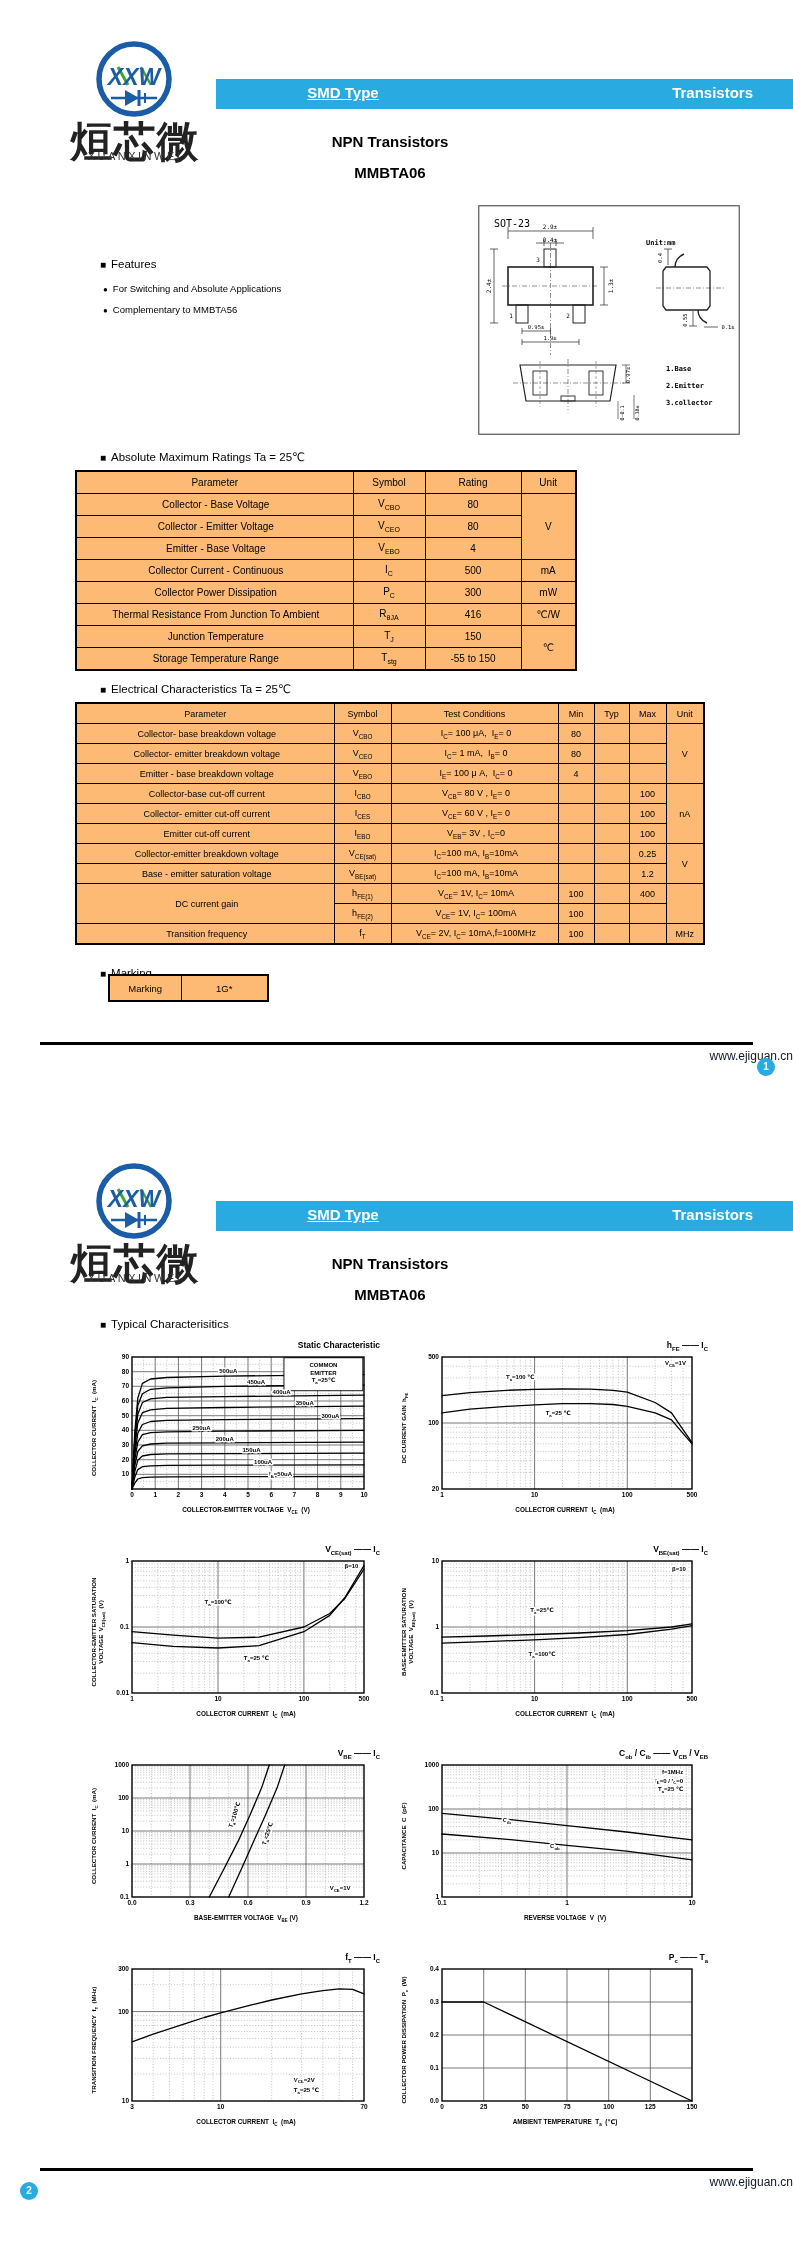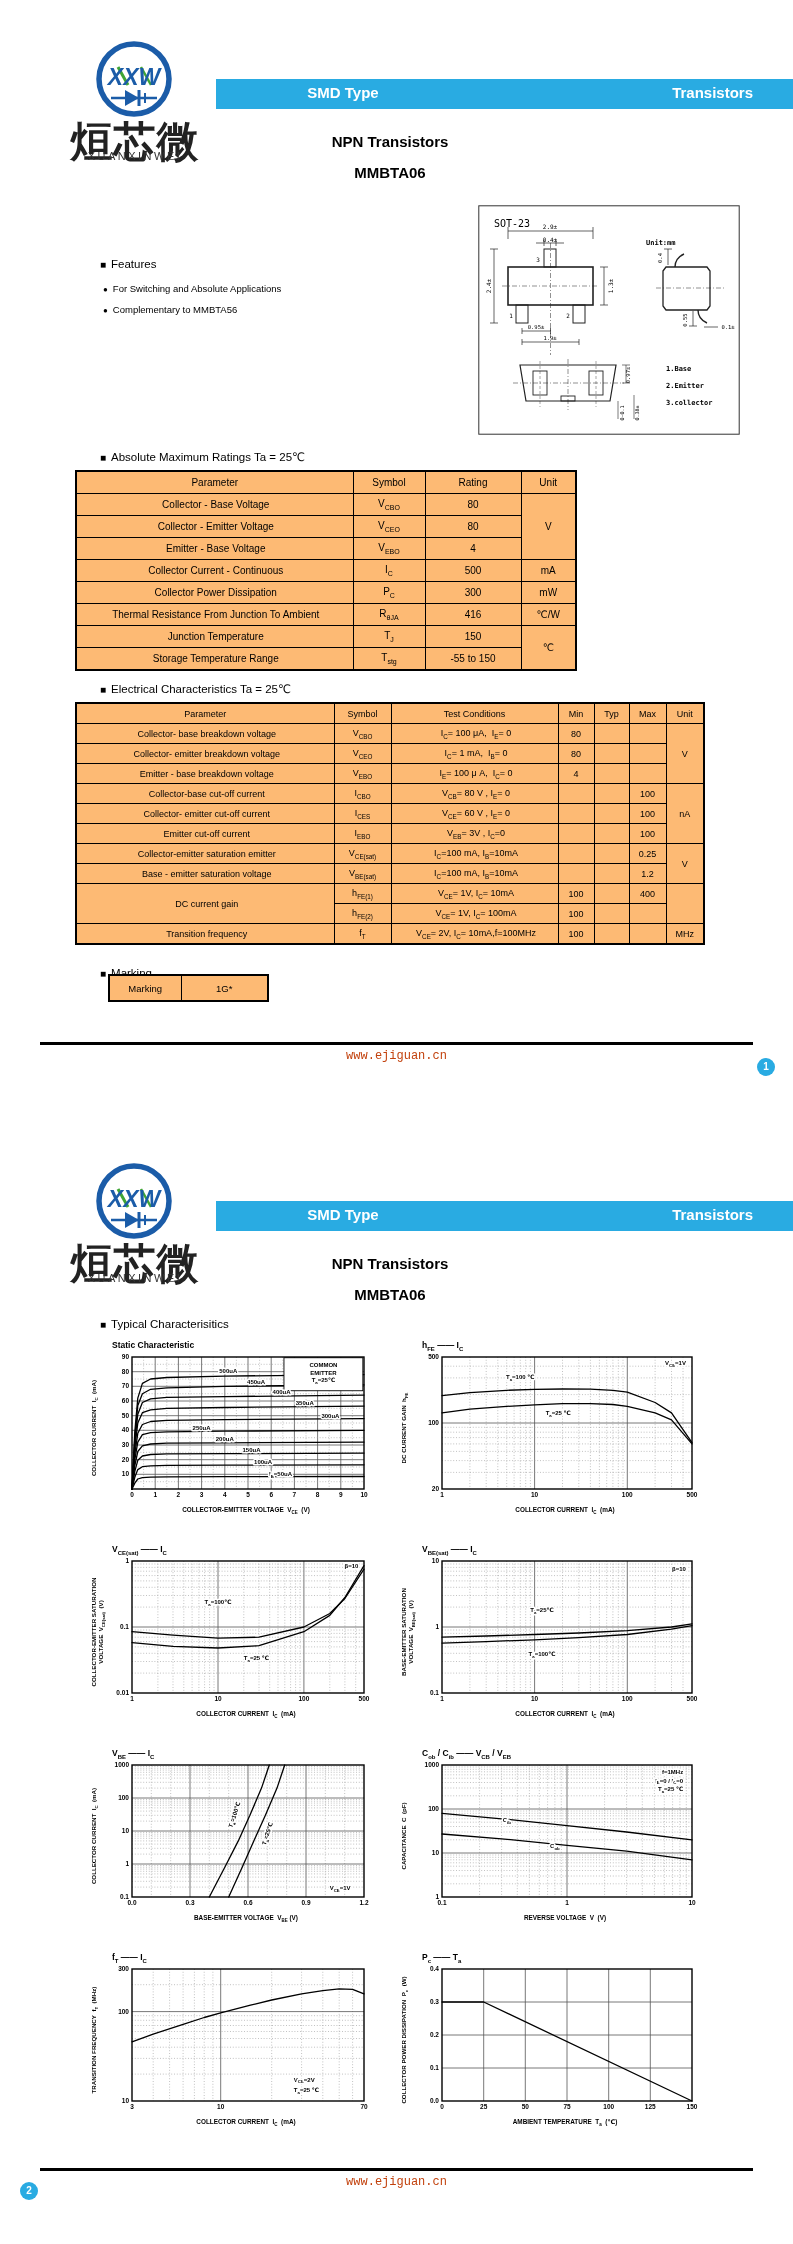--- a/index.html
+++ b/index.html
@@ -5,21 +5,21 @@
   html,body{margin:0;padding:0;background:#fff;}
   body{width:793px;height:2244px;position:relative;font-family:"Liberation Sans","DejaVu Sans",sans-serif;color:#000;}
   .page{position:absolute;left:0;width:793px;height:1122px;overflow:hidden;background:#fff;}
   #page1{top:0;} #page2{top:1122px;}
   .abs{position:absolute;}
 
   
   .logo-cn{position:absolute;left:70px;top:114px;width:130px;text-align:center;font-size:42px;font-weight:700;color:#222;letter-spacing:1px;}
   .logo-en{position:absolute;left:70px;top:150px;width:130px;text-align:center;font-size:11px;letter-spacing:2.5px;color:#333;}
   .topbar{position:absolute;left:216px;top:79px;width:577px;height:30px;}
-  .topbar .lft{position:absolute;left:47px;width:160px;top:5px;text-align:center;color:#fff;font-size:15px;font-weight:700;}
+  .topbar .lft{position:absolute;left:47px;width:160px;top:5px;text-align:center;color:#fff;font-size:15px;font-weight:700;text-decoration:underline;}
   .topbar .rgt{position:absolute;right:40px;top:5px;color:#fff;font-size:15px;font-weight:700;}
   .doc-title1{position:absolute;left:250px;top:133px;width:280px;text-align:center;font-size:15px;font-weight:700;}
   .doc-title2{position:absolute;left:250px;top:164px;width:280px;text-align:center;font-size:15px;font-weight:700;}
 
   
   .sec{position:absolute;font-size:11.5px;color:#000;}
   .sec .mk{font-size:10px;margin-right:5px;}
   .feat-item{position:absolute;font-size:9.5px;color:#000;}
   .feat-item .mk{font-size:8px;margin-right:5px;}
 
@@ -34,26 +34,26 @@
   sub{font-size:70%;}
   table.mark{left:108px;top:974px;width:159px;font-size:9.5px;}
   table.mark td{height:24px;}
 
   
   .pkg{position:absolute;left:478px;top:205px;}
   .pk{font-family:"DejaVu Sans Mono","Liberation Mono",monospace;}
 
   
   .footline{position:absolute;left:40px;width:713px;height:3px;background:#000;}
-  .site{position:absolute;left:0;width:793px;text-align:center;font-size:12px;color:#c2410c;font-family:Liberation Mono, monospace;}
+  .site{position:absolute;left:0;width:793px;text-align:right;font-size:12px;color:#0f172a;}
   .badge{position:absolute;width:18px;height:18px;border-radius:50%;color:#fff;font-size:10px;line-height:18px;text-align:center;font-weight:700;}
 
   
   .chart{position:absolute;}
-  .chart-title{position:absolute;left:24px;right:0;top:0;text-align:left;font-size:8.5px;font-weight:700;}
+  .chart-title{position:absolute;left:24px;right:0;top:0;text-align:right;font-size:8.5px;font-weight:700;}
   .chart-svg{position:absolute;left:18px;top:12px;}
   .chart-xlabel{position:absolute;left:24px;right:0;top:166px;text-align:center;font-size:6.4px;font-weight:700;}
   .chart-ylabel{position:absolute;left:2px;top:13px;width:150px;transform-origin:0 0;transform:translateY(150px) rotate(-90deg);text-align:center;font-size:6.2px;font-weight:700;line-height:1.15;}
   .chart-svg line.gmaj{stroke:#555;stroke-width:0.8;}
   .chart-svg line.gmin{stroke:#999;stroke-width:0.6;stroke-dasharray:1 1.8;}
   .chart-svg text{font-family:"Liberation Sans","DejaVu Sans",sans-serif;}
   .chart-svg text.bg{paint-order:stroke;stroke:#fff;stroke-width:3px;stroke-linejoin:round;}
 </style>
 </head>
 <body>
@@ -285,21 +285,21 @@
         </tr>
     <tr>
           <td class="pl">Emitter cut-off current</td>
           <td>I<sub>EBO</sub></td>
           <td class="pl">V<sub>EB</sub>= 3V , I<sub>C</sub>=0</td>
           <td></td>
           <td></td>
           <td>100</td>
         </tr>
     <tr>
-          <td class="pl">Collector-emitter saturation emitter</td>
+          <td class="pl">Collector-emitter breakdown voltage</td>
           <td>V<sub>CE(sat)</sub></td>
           <td class="pl">I<sub>C</sub>=100 mA, I<sub>B</sub>=10mA</td>
           <td></td>
           <td></td>
           <td>0.25</td>
           <td rowspan="2">V</td>
         </tr>
     <tr>
           <td class="pl">Base - emitter saturation voltage</td>
           <td>V<sub>BE(sat)</sub></td>

